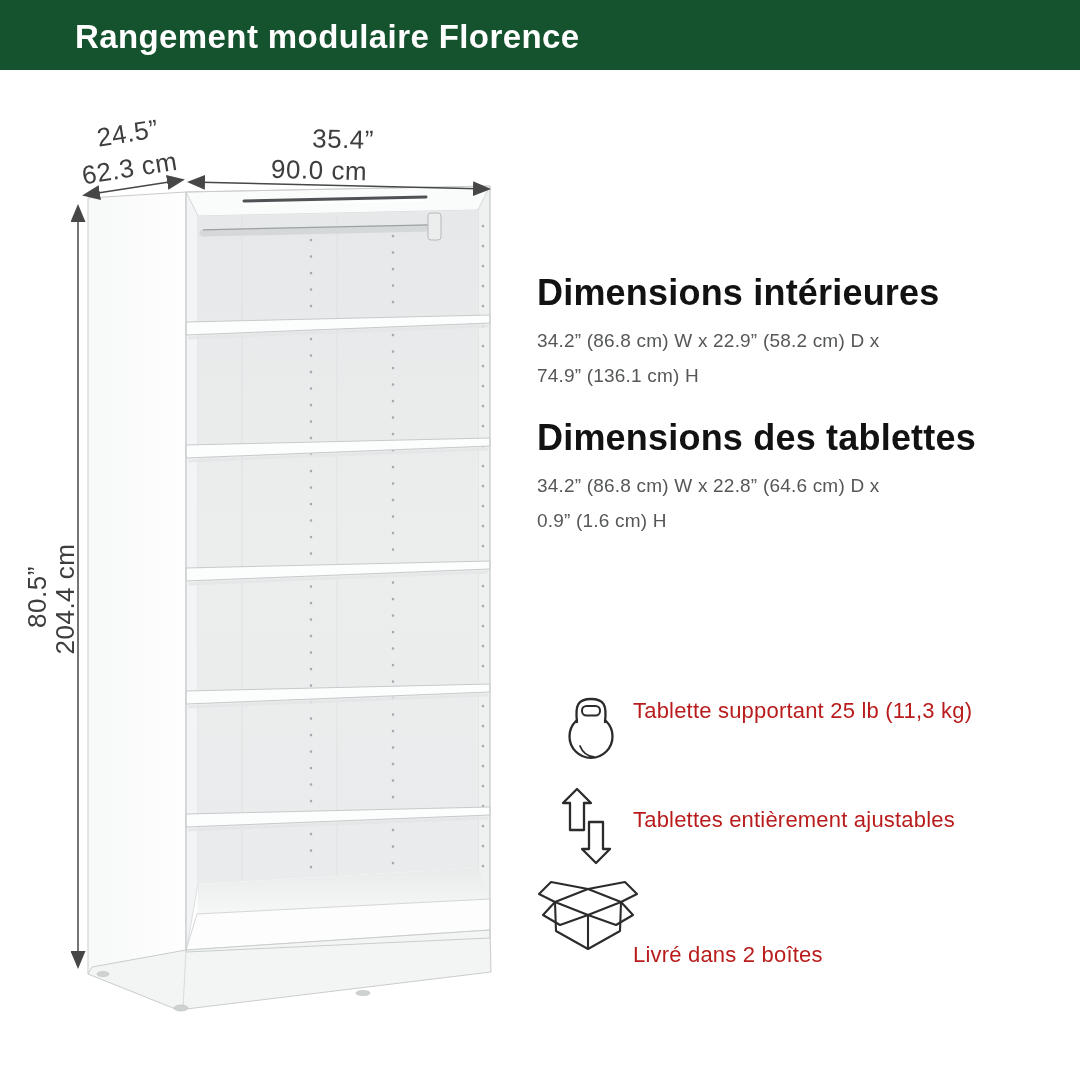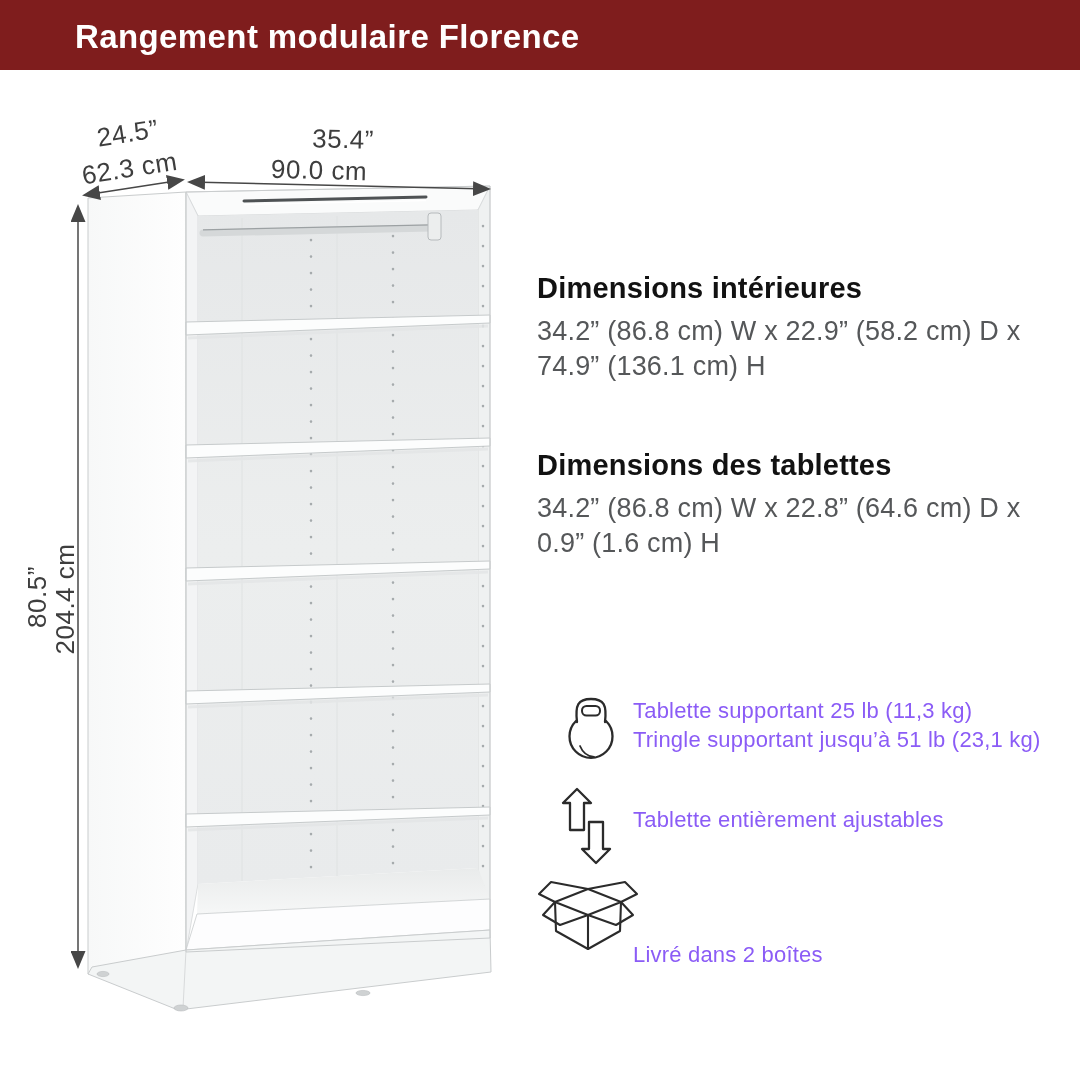--- a/index.html
+++ b/index.html
@@ -1,27 +1,27 @@
 <!DOCTYPE html>
 <html><head>
 <meta charset="utf-8">
 <style>
   html,body{margin:0;padding:0;background:#ffffff;}
   .page{position:relative;width:1080px;height:1080px;overflow:hidden;background:#fff;
         font-family:"Liberation Sans", sans-serif;}
-  .topbar{position:absolute;left:0;top:0;width:1080px;height:70px;background:#7f1d1d;}
+  .topbar{position:absolute;left:0;top:0;width:1080px;height:70px;background:#14532d;}
   .topbar h1{margin:0;padding:10px 0 0 75px;font-size:33px;line-height:54px;font-weight:600;
              letter-spacing:.4px;color:#ffffff;}
   .diagram-svg{position:absolute;left:0;top:0;width:1080px;height:1080px;}
   .sec{position:absolute;left:537px;width:520px;}
-  .sec h2{margin:0 0 9px 0;font-size:29px;font-weight:700;color:#121212;letter-spacing:.2px;}
-  .sec p{margin:0;font-size:27px;line-height:35px;color:#555759;letter-spacing:.2px;}
+  .sec h2{margin:0 0 9px 0;font-size:36px;font-weight:700;color:#121212;letter-spacing:.2px;}
+  .sec p{margin:0;font-size:19px;line-height:35px;color:#555759;letter-spacing:.2px;}
   .sec1{top:272px;}
-  .sec2{top:417px;margin-top:32px;}
-  .feat-text{position:absolute;left:633px;font-size:22px;line-height:29px;color:#8b5cf6;
+  .sec2{top:417px;}
+  .feat-text{position:absolute;left:633px;font-size:22px;line-height:29px;color:#b91c1c;
              letter-spacing:.2px;}
   .ft1{top:696px;}
   .ft2{top:805px;}
   .ft3{top:896px;margin-top:44px;}
 </style>
 </head>
 <body>
 
 <div class="page">
 
@@ -151,24 +151,23 @@
   </section>
 
   <section class="sec sec2">
     <h2>Dimensions des tablettes</h2>
     <p>34.2” (86.8 cm) W x 22.8” (64.6 cm) D x</p>
     <p>0.9” (1.6 cm) H</p>
   </section>
 
   <div class="feat-text ft1">
     <div>Tablette supportant 25 lb (11,3 kg)</div>
-    <div>Tringle supportant jusqu’à 51 lb (23,1 kg)</div>
   </div>
 
   <div class="feat-text ft2">
-    <div>Tablette entièrement ajustables</div>
+    <div>Tablettes entièrement ajustables</div>
   </div>
 
   <div class="feat-text ft3">
     <div>Livré dans 2 boîtes</div>
   </div>
 
 </div>
 
 </body></html>

